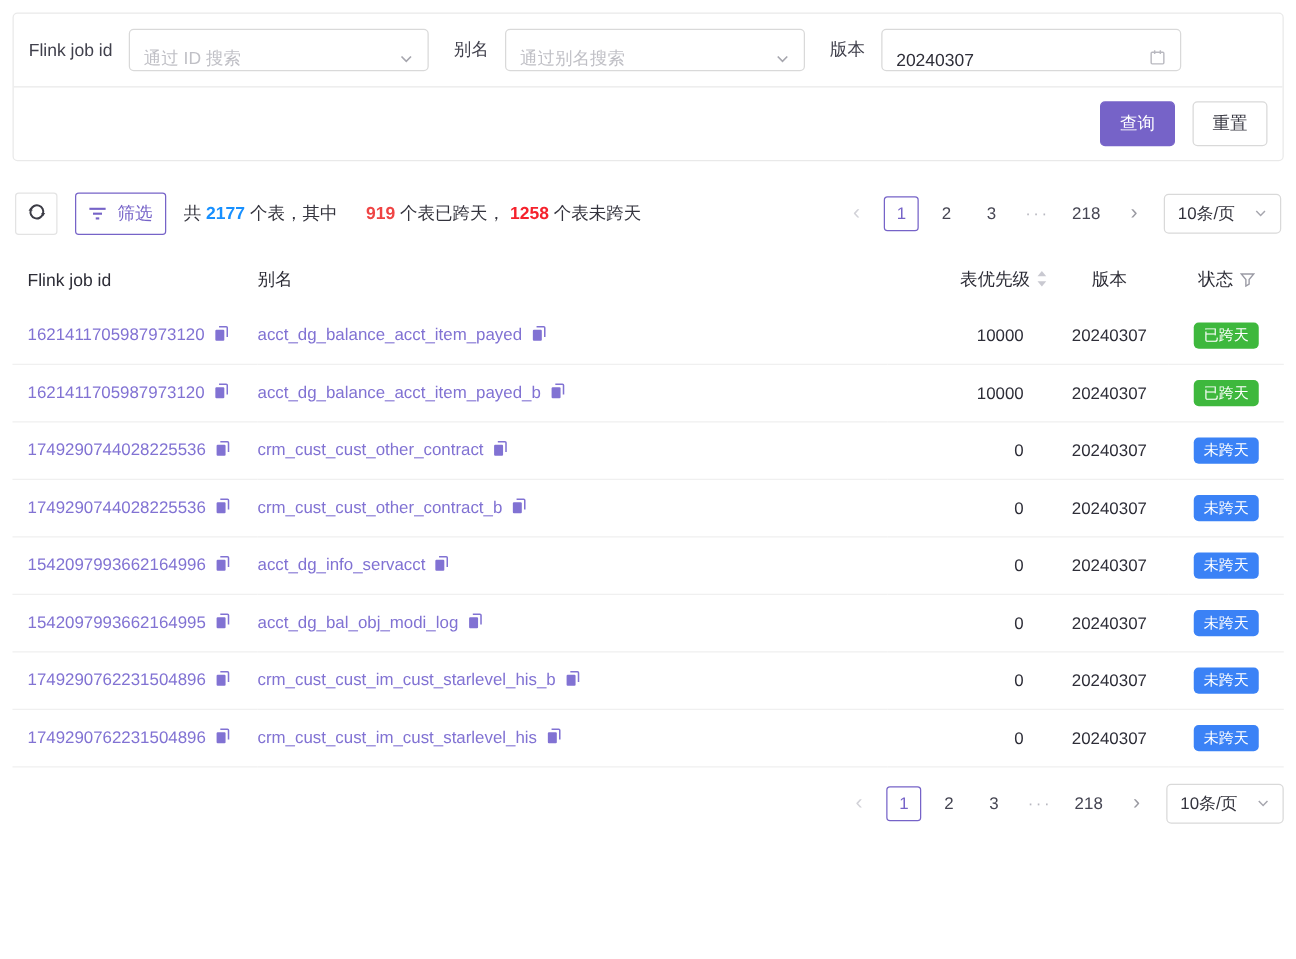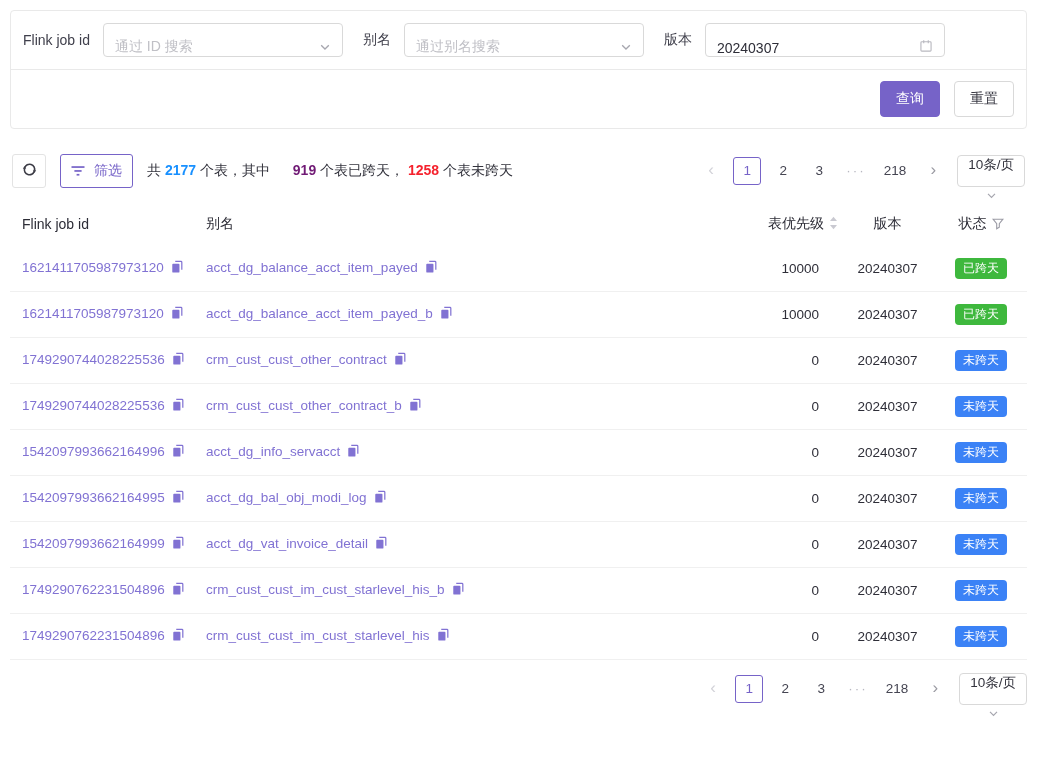--- a/index.html
+++ b/index.html
@@ -26,35 +26,35 @@
 
   
   .toolbar { margin-top:25px; display:flex; align-items:center; padding:0 2px; }
   .icon-btn { width:34px; height:34px; border:1px solid #e3e3e3; border-radius:3px; background:#fff;
               display:flex; align-items:center; justify-content:center; cursor:pointer; }
   .filter-btn { margin-left:14px; height:34px; padding:0 10px; border:1px solid #7663c8; border-radius:3px;
                 background:#fff; color:#7663c8; font:inherit; display:flex; align-items:center; gap:9px; cursor:pointer; }
   .stats { margin-left:14px; color:#33333d; }
   .stats b { font-weight:bold; }
   .stats .c-blue { color:#1890ff; }
-  .stats .c-green { color:#701a75;padding-left:19px; }
+  .stats .c-green { color:#ef4444;padding-left:19px; }
   .stats .c-red { color:#f5222d; }
 
   
   .pager { margin-left:auto; display:flex; align-items:center; }
   .pg-item { min-width:28px; height:28px; line-height:26px; text-align:center; margin-left:8px;
              color:#454552; font-size:13.5px; cursor:pointer; border:1px solid transparent; border-radius:3px;
              user-select:none; padding:0 4px; }
   .pg-item.active { border-color:#7663c8; color:#7663c8; }
   .pg-arrow { font-size:17px; line-height:24px; }
   .pg-prev { color:#d2d2d8; cursor:default; }
   .pg-next { color:#9a9aa2; }
   .pg-ellipsis { color:#b8b8c0; letter-spacing:2px; cursor:default; }
   .pg-size { margin-left:10px; height:32px; border:1px solid #d9d9d9; border-radius:4px; background:#fff;
-             display:flex; align-items:center; gap:15px; padding:0 10px; font-size:13.5px; color:#33333d; cursor:pointer;flex-direction:column; }
+             display:flex; align-items:center; gap:15px; padding:0 10px; font-size:13.5px; color:#33333d; cursor:pointer; }
 
   
   table { width:100%; border-collapse:collapse; margin-top:18px; table-layout:fixed; }
   th { text-align:left; font-weight:500; color:#2c2c36; padding:9px 0 13px; font-size:14px; white-space:nowrap; }
   th:first-child, td:first-child { padding-left:12px; }
   td { padding:12px 0; border-bottom:1px solid #f0f0f0; font-size:13.5px; color:#2e2e38; height:45px; white-space:nowrap; }
   .col-priority { text-align:right; }
   td.col-priority { padding-right:21px; }
   th.col-priority { padding-right:2px; }
   .col-version, .col-status { text-align:center; }
@@ -249,33 +249,20 @@
               </svg></span></td>
           <td><a class="cell-link">acct_dg_bal_obj_modi_log</a><span class="copy-icon"><svg width="14" height="14" viewBox="0 0 16 16">
                 <path d="M6 1.5h6.5a1 1 0 0 1 1 1V11" fill="none" stroke="#8172d3" stroke-width="1.4"></path>
                 <rect x="2.6" y="4.4" width="8.2" height="10" rx="1" fill="#8172d3"></rect>
               </svg></span></td>
           <td class="col-priority">0</td>
           <td class="col-version">20240307</td>
           <td class="col-status"><span class="badge red">未跨天</span></td>
         </tr>
         <tr>
-          <td><a class="cell-link">1542097993662164999</a><span class="copy-icon"><svg width="14" height="14" viewBox="0 0 16 16">
-                <path d="M6 1.5h6.5a1 1 0 0 1 1 1V11" fill="none" stroke="#8172d3" stroke-width="1.4"></path>
-                <rect x="2.6" y="4.4" width="8.2" height="10" rx="1" fill="#8172d3"></rect>
-              </svg></span></td>
-          <td><a class="cell-link">acct_dg_vat_invoice_detail</a><span class="copy-icon"><svg width="14" height="14" viewBox="0 0 16 16">
-                <path d="M6 1.5h6.5a1 1 0 0 1 1 1V11" fill="none" stroke="#8172d3" stroke-width="1.4"></path>
-                <rect x="2.6" y="4.4" width="8.2" height="10" rx="1" fill="#8172d3"></rect>
-              </svg></span></td>
-          <td class="col-priority">0</td>
-          <td class="col-version">20240307</td>
-          <td class="col-status"><span class="badge red">未跨天</span></td>
-        </tr>
-        <tr>
           <td><a class="cell-link">1749290762231504896</a><span class="copy-icon"><svg width="14" height="14" viewBox="0 0 16 16">
                 <path d="M6 1.5h6.5a1 1 0 0 1 1 1V11" fill="none" stroke="#8172d3" stroke-width="1.4"></path>
                 <rect x="2.6" y="4.4" width="8.2" height="10" rx="1" fill="#8172d3"></rect>
               </svg></span></td>
           <td><a class="cell-link">crm_cust_cust_im_cust_starlevel_his_b</a><span class="copy-icon"><svg width="14" height="14" viewBox="0 0 16 16">
                 <path d="M6 1.5h6.5a1 1 0 0 1 1 1V11" fill="none" stroke="#8172d3" stroke-width="1.4"></path>
                 <rect x="2.6" y="4.4" width="8.2" height="10" rx="1" fill="#8172d3"></rect>
               </svg></span></td>
           <td class="col-priority">0</td>
           <td class="col-version">20240307</td>

